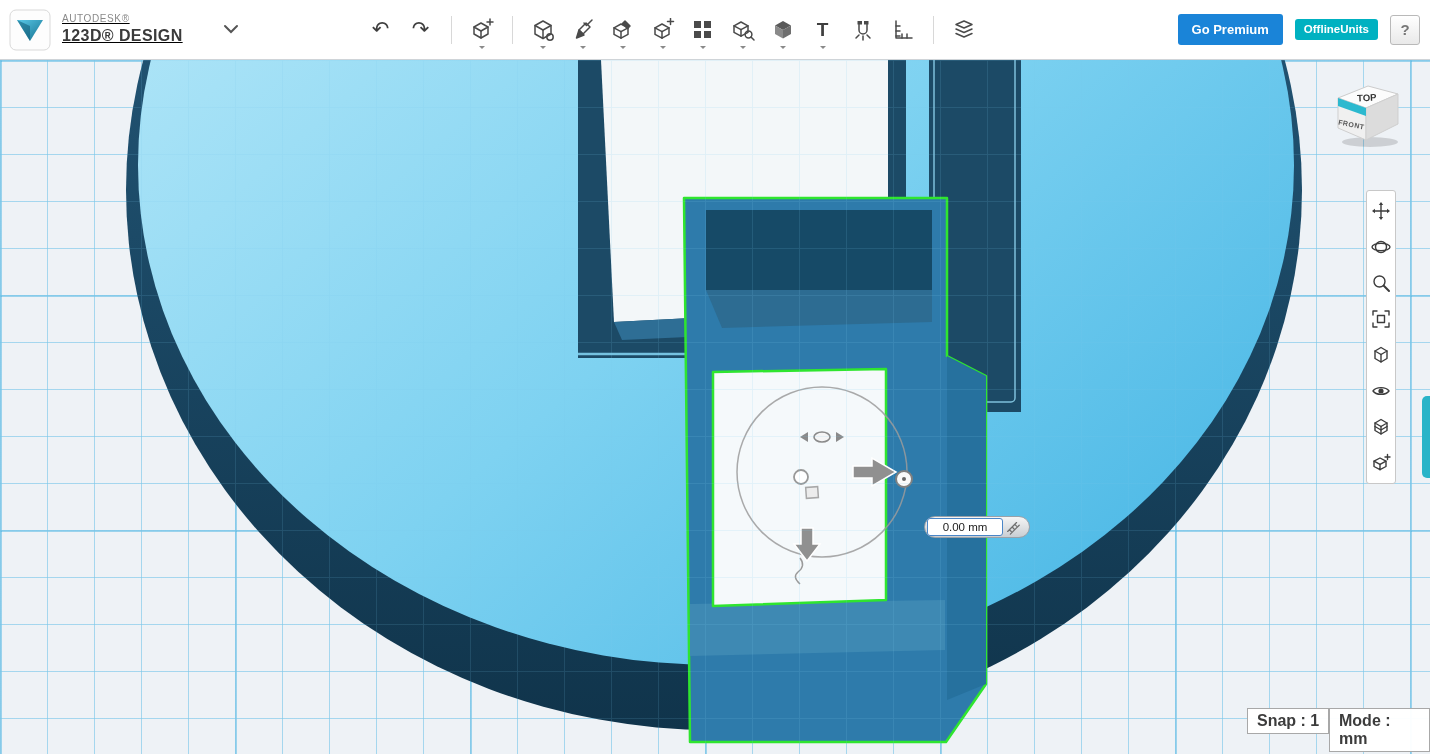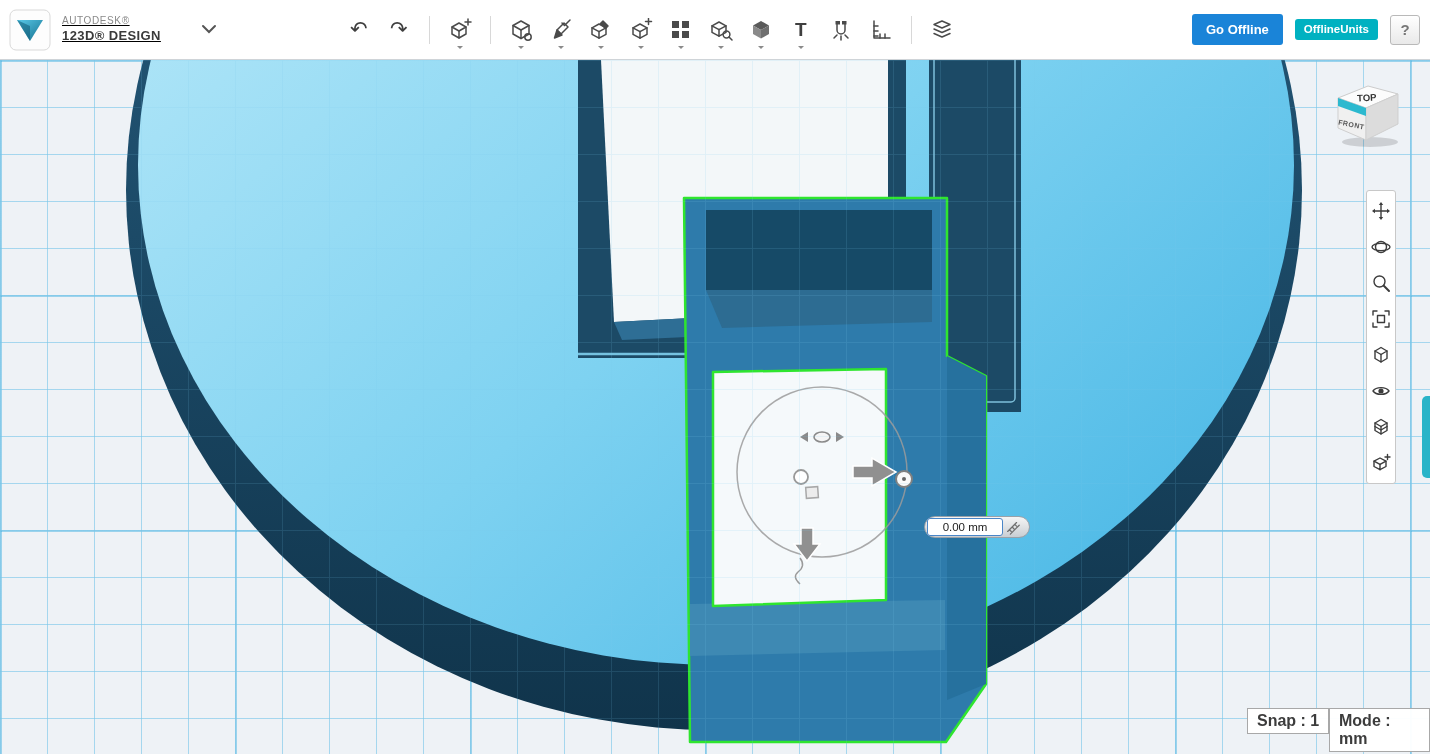--- a/index.html
+++ b/index.html
@@ -6,21 +6,21 @@
   body{width:1430px;height:754px;overflow:hidden;font-family:"Liberation Sans",sans-serif;background:#fff;}
   .page{position:relative;width:1430px;height:754px;background:#fff;}
 
   
   .hdr{position:absolute;top:0;left:0;width:1430px;height:60px;background:#fff;
        border-bottom:1px solid #cfd4d8;display:flex;align-items:center;box-sizing:border-box;z-index:10;}
   .brandwrap{display:flex;align-items:center;gap:10px;padding-left:8px;text-decoration:underline;}
   .logo{width:44px;height:44px;display:flex;align-items:center;justify-content:center;}
   .brandtxt{display:flex;flex-direction:column;line-height:1.25;}
   .brandtxt .l1{font-size:10px;color:#8a8a8a;letter-spacing:.6px;}
-  .brandtxt .l2{font-size:13px;font-weight:bold;color:#3a3a3a;letter-spacing:.4px;}
+  .brandtxt .l2{font-size:16px;font-weight:bold;color:#3a3a3a;letter-spacing:.4px;}
   .menucaret{background:none;border:none;margin-left:26px;cursor:pointer;padding:4px;}
   .tools{display:flex;align-items:center;margin-left:118px;}
   .tbtn{position:relative;background:none;border:none;width:40px;height:48px;display:flex;
         align-items:center;justify-content:center;cursor:pointer;padding:0;}
   .tbtn svg{stroke:#4a4a4a;fill:none;stroke-width:1.5;stroke-linejoin:round;stroke-linecap:round;}
   .caret{position:absolute;bottom:2px;left:50%;transform:translateX(-50%);width:0;height:0;
          border:3.5px solid transparent;border-top-color:#8a8a8a;}
   .glyph{font-family:"DejaVu Sans",sans-serif;font-size:21px;color:#3f3f3f;line-height:1;}
   .sep{width:1px;height:28px;background:#d8d8d8;margin:0 10px;}
   .tletter{font-size:19px;font-weight:bold;color:#3f3f3f;line-height:1;}
@@ -218,21 +218,21 @@
       <button class="tbtn">
         <svg width="24" height="24" viewBox="0 0 24 24">
           <path d="M12 3 20 6.5 12 10 4 6.5Z"></path>
           <path d="M4 11l8 3.5L20 11"></path>
           <path d="M4 15.5 12 19l8-3.5"></path>
         </svg>
       </button>
     </div>
 
     <div class="actions">
-      <button class="btn-premium">Go Offline</button>
+      <button class="btn-premium">Go Premium</button>
       <button class="btn-offline">
         <span>Offline</span>
         <span>Units</span>
       </button>
       <button class="btn-help">?</button>
     </div>
   </div>
 
   <div class="scene">
 

